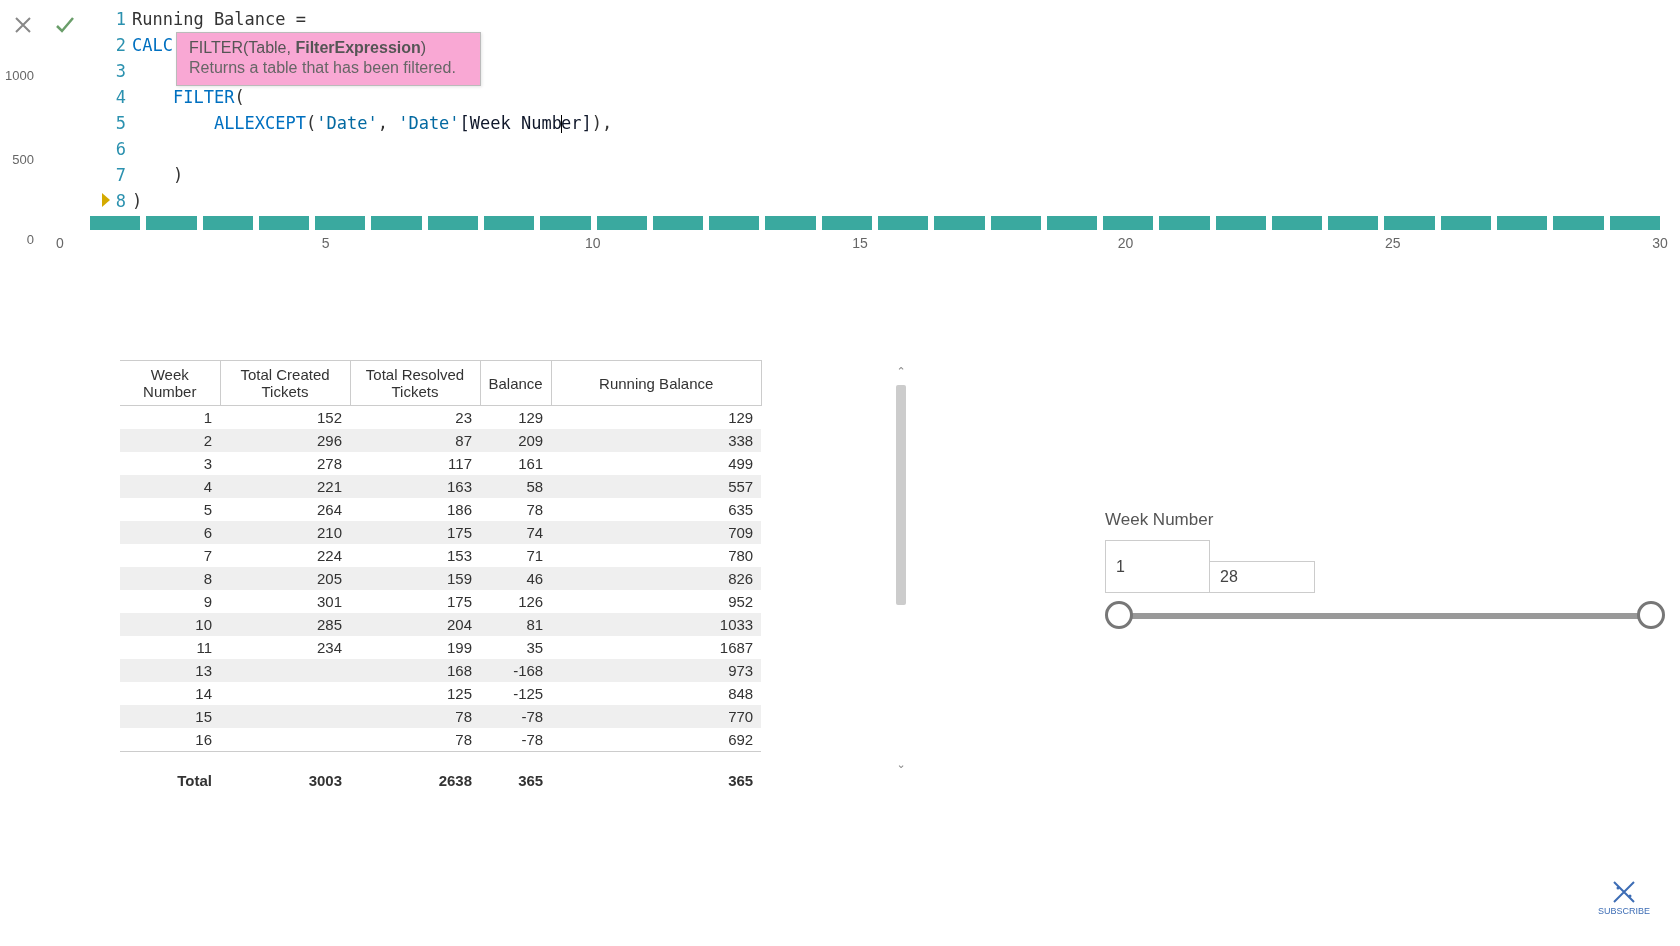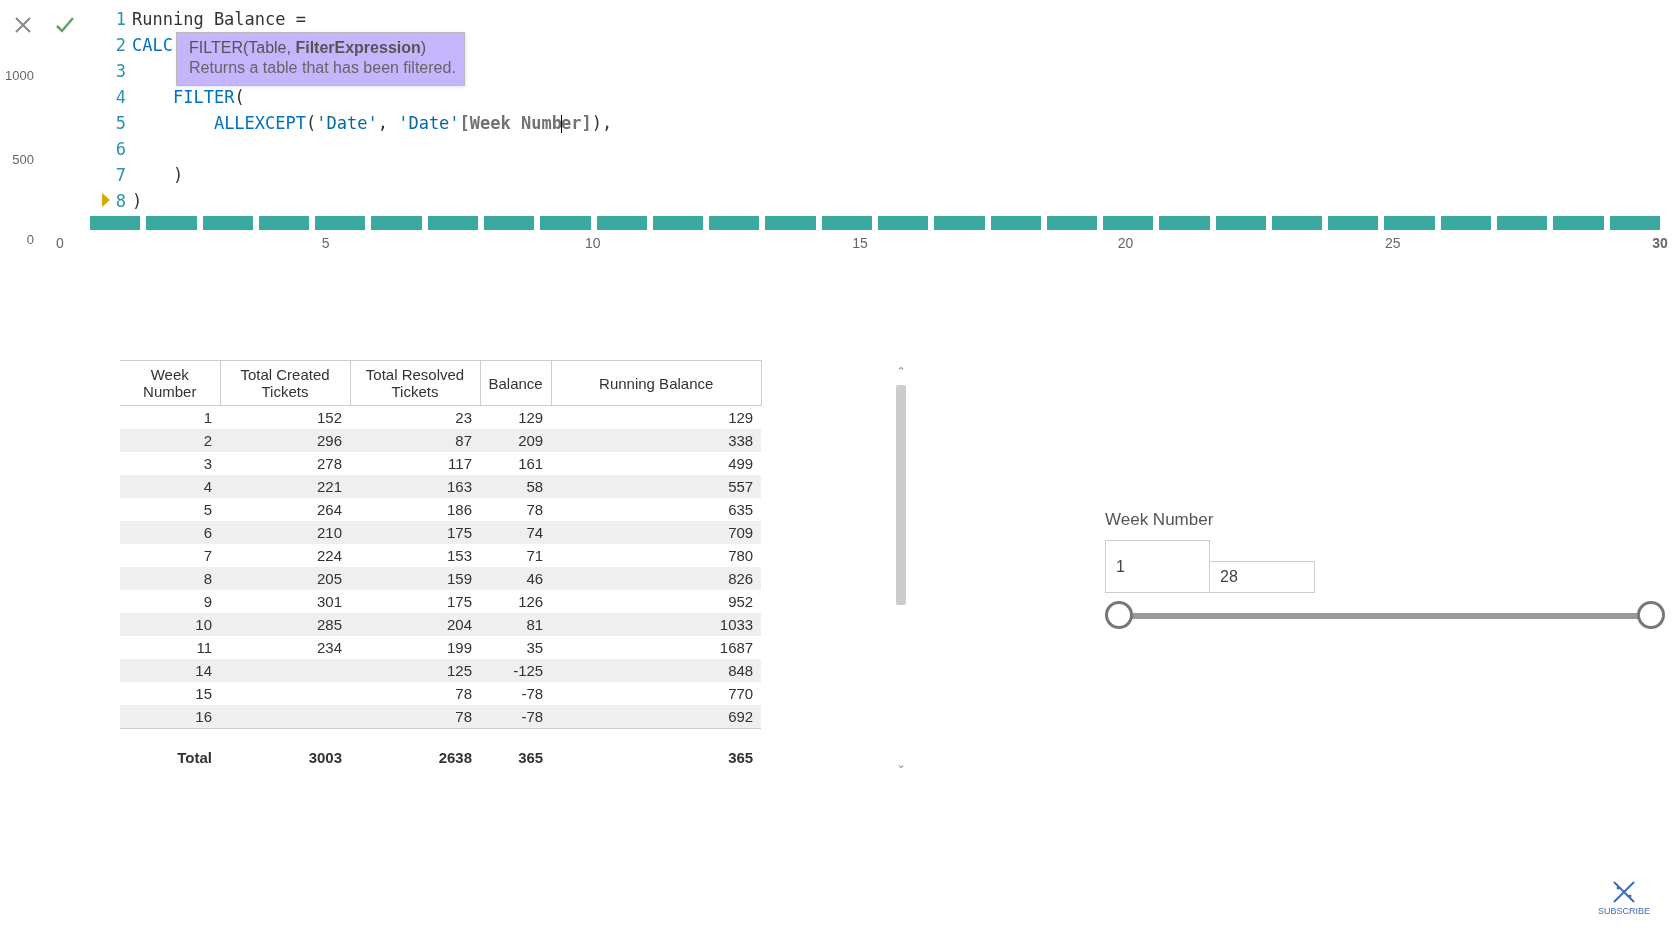--- a/index.html
+++ b/index.html
@@ -12,24 +12,24 @@
 .fx-btn.cancel { color: #777; font-size: 20px; }
 .fx-btn.commit { color: #5a8; font-size: 22px; }
 
 .code-editor { position: absolute; top: 6px; left: 108px; right: 0; background: #fff; font-family: Consolas, monospace; font-size: 17px; line-height: 26px; }
 .code-line { display: flex; }
 .line-num { width: 24px; text-align: right; color: #2b91af; padding-right: 6px; user-select: none; position: relative; }
 .line-num.active::before { content: ""; position: absolute; left: -6px; top: 5px; width: 0; height: 0; border-top: 7px solid transparent; border-bottom: 7px solid transparent; border-left: 8px solid #d4aa00; }
 .code-content { white-space: pre; color: #333; }
 .k-blue { color: #0070c0; }
 .k-str { color: #0369a1; }
-.k-col { color: #737373; font-weight: bold; }
+.k-col { color: #0f172a; }
 .k-func { color: #0070c0; }
 
-.intellisense { position: absolute; top: 32px; left: 176px; background: #c4b5fd; border: 1px solid #bbb; padding: 6px 8px 8px 12px; font-family: "Segoe UI", sans-serif; box-shadow: 1px 1px 3px rgba(0,0,0,0.1); z-index: 20; }
+.intellisense { position: absolute; top: 32px; left: 176px; background: #f9a8d4; border: 1px solid #bbb; padding: 6px 24px 8px 12px; font-family: "Segoe UI", sans-serif; box-shadow: 1px 1px 3px rgba(0,0,0,0.1); z-index: 20; }
 .intellisense .sig { font-size: 16px; color: #555; }
 .intellisense .sig .bold { font-weight: bold; }
 .intellisense .desc { font-size: 16px; color: #666; margin-top: 2px; }
 
 
 .chart-area { position: absolute; top: 50px; left: 0; right: 0; height: 210px; z-index: 1; }
 .y-axis { position: absolute; left: 0; top: 0; width: 40px; height: 100%; }
 .y-label { position: absolute; right: 6px; font-size: 13px; color: #666; }
 .chart-body { position: absolute; left: 90px; right: 20px; top: 0; bottom: 30px; }
 .bars { display: flex; align-items: flex-end; height: 100%; gap: 6px; }
@@ -110,21 +110,21 @@
         <div class="bar"></div>
       </div>
   </div>
   <div class="x-axis" id="xaxis">
       <span class="x-lab" style="left: 0%;">0</span>
       <span class="x-lab" style="left: 16.6%;">5</span>
       <span class="x-lab" style="left: 33.3%;">10</span>
       <span class="x-lab" style="left: 50%;">15</span>
       <span class="x-lab" style="left: 66.6%;">20</span>
       <span class="x-lab" style="left: 83.3%;">25</span>
-      <span class="x-lab" style="left: 100%; font-weight: bold;">30</span>
+      <span class="x-lab" style="left: 100%;">30</span>
     </div>
 </div>
 
 <div class="formula-bar">
   <div class="formula-controls">
     <div class="fx-btn cancel">
       <svg width="18" height="18" viewBox="0 0 18 18">
           <path d="M2 2 L16 16 M16 2 L2 16" stroke="#888" stroke-width="2" fill="none"></path>
         </svg>
     </div>
@@ -258,20 +258,27 @@
           <td class="col-running">1033</td>
         </tr>
         <tr>
           <td class="col-week">11</td>
           <td class="col-created">234</td>
           <td class="col-resolved">199</td>
           <td class="col-balance">35</td>
           <td class="col-running">1687</td>
         </tr>
         <tr>
+          <td class="col-week">13</td>
+          <td class="col-created"></td>
+          <td class="col-resolved">168</td>
+          <td class="col-balance">-168</td>
+          <td class="col-running">973</td>
+        </tr>
+        <tr>
           <td class="col-week">14</td>
           <td class="col-created"></td>
           <td class="col-resolved">125</td>
           <td class="col-balance">-125</td>
           <td class="col-running">848</td>
         </tr>
         <tr>
           <td class="col-week">15</td>
           <td class="col-created"></td>
           <td class="col-resolved">78</td>

